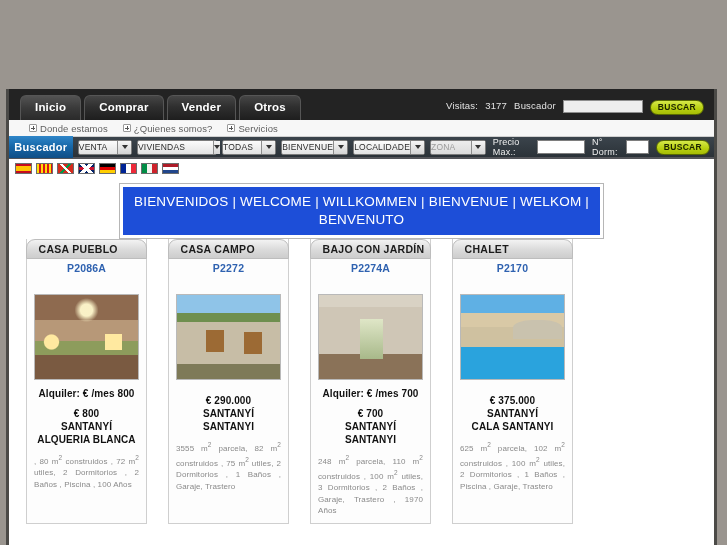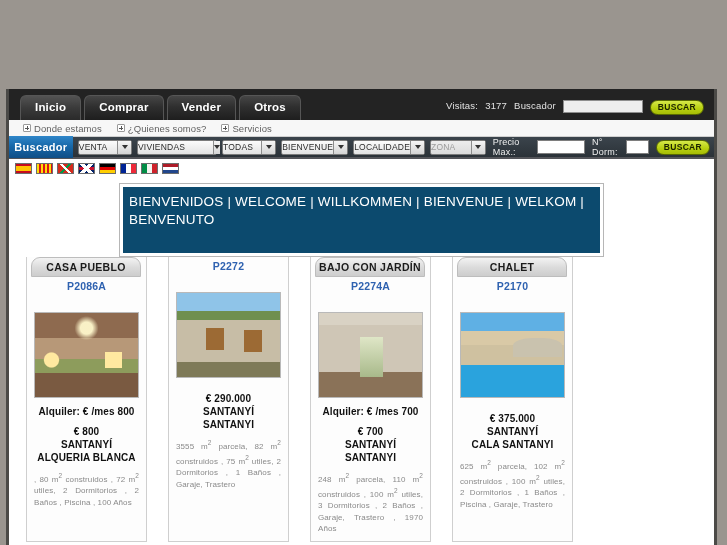--- a/index.html
+++ b/index.html
@@ -85,21 +85,21 @@
     line-height: 9px;
   }
 
   
   #subnav {
     background: #f7f7f7;
     border-bottom: 1px solid #d0d0d0;
     height: 17px;
     display: flex;
     align-items: center;
-    padding-left: 14px;
+    padding-left: 20px;
     gap: 15px;
   }
   .subitem {
     display: flex; align-items: center; gap: 3px;
     font-size: 9.5px; color: #5f5f5f; cursor: pointer;
     letter-spacing: .1px;
   }
   .plusbox {
     display: inline-block;
     width: 8px; height: 8px;
@@ -191,24 +191,25 @@
 
   
   #content { background: #ffffff; padding: 2px 0 0 0; }
   #welcome-wrap {
     margin: 3px 110px 0 110px;
     border: 1px solid #b6b6b6;
     padding: 3px;
     background: #fff;
   }
   #welcome {
-    background: #0c4a6e;
+    background: #1d4ed8;
     color: #ffffff;
+    text-align: center;
     font-size: 13.5px;
-    padding: 6px 6px 24px 6px;
+    padding: 6px 6px 6px 6px;
     line-height: 18px;
     letter-spacing: .2px;
   }
   #destacadas {
     text-align: center;
     font-size: 14px;
     font-weight: bold;
     color: #111;
     margin: 9px 0 7px 0;
     letter-spacing: .2px;
@@ -226,30 +227,30 @@
     margin: 0 21px 10px 0;
     background: #fdfdfd;
     border: 1px solid #cfcfcf;
     border-top: none;
     display: flex;
     flex-direction: column;
     align-items: center;
     padding-bottom: 6px;
   }
   .card-head {
-    width: 110px;
+    width: 121px;
     margin-left: -1px;
     background: linear-gradient(to bottom, #f3f3f3 0%, #dcdcdc 50%, #cdcdcd 100%);
     border: 1px solid #bdbdbd;
     border-radius: 9px 9px 0 0;
-    text-align: center;
+    text-align: left;
     font-size: 10.5px;
     font-weight: bold;
     color: #1b1b1b;
-    padding: 3px 0 3px 0;
+    padding: 3px 0 3px 12px;
     letter-spacing: .3px;
     cursor: pointer;
   }
   .card-ref {
     color: #2f62b0;
     font-size: 10.5px;
     font-weight: bold;
     text-align: center;
     padding: 3px 0 20px 0;
     cursor: pointer;
@@ -426,20 +427,21 @@
               <div class="img-p2086a"></div>
             </div>
           <div class="card-price">Alquiler: € /mes 800</div>
           <div class="card-price">€ 800</div>
           <div class="card-loc">SANTANYÍ</div>
           <div class="card-loc">ALQUERIA BLANCA</div>
           <div class="card-desc">, 80 m<sup>2</sup> construidos , 72 m<sup>2</sup> utiles, 2 Dormitorios , 2 Baños , Piscina , 100 Años</div>
         </div>
 
         <div class="card">
+          <div class="card-head">CASA CAMPO</div>
           <div class="card-ref">P2272</div>
           <div class="thumb">
               <div class="img-p2272"></div>
             </div>
           <div class="card-price"></div>
           <div class="card-price">€ 290.000</div>
           <div class="card-loc">SANTANYÍ</div>
           <div class="card-loc">SANTANYI</div>
           <div class="card-desc">3555 m<sup>2</sup> parcela, 82 m<sup>2</sup> construidos , 75 m<sup>2</sup> utiles, 2 Dormitorios , 1 Baños , Garaje, Trastero</div>
         </div>

